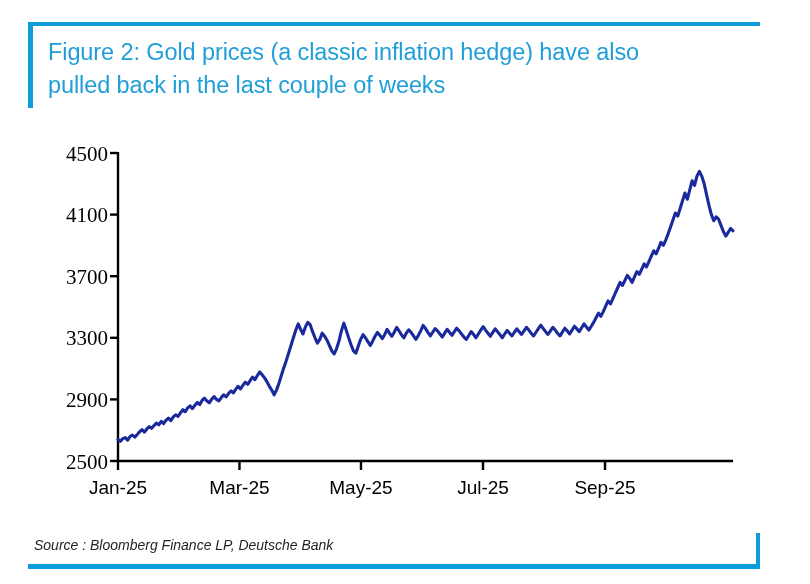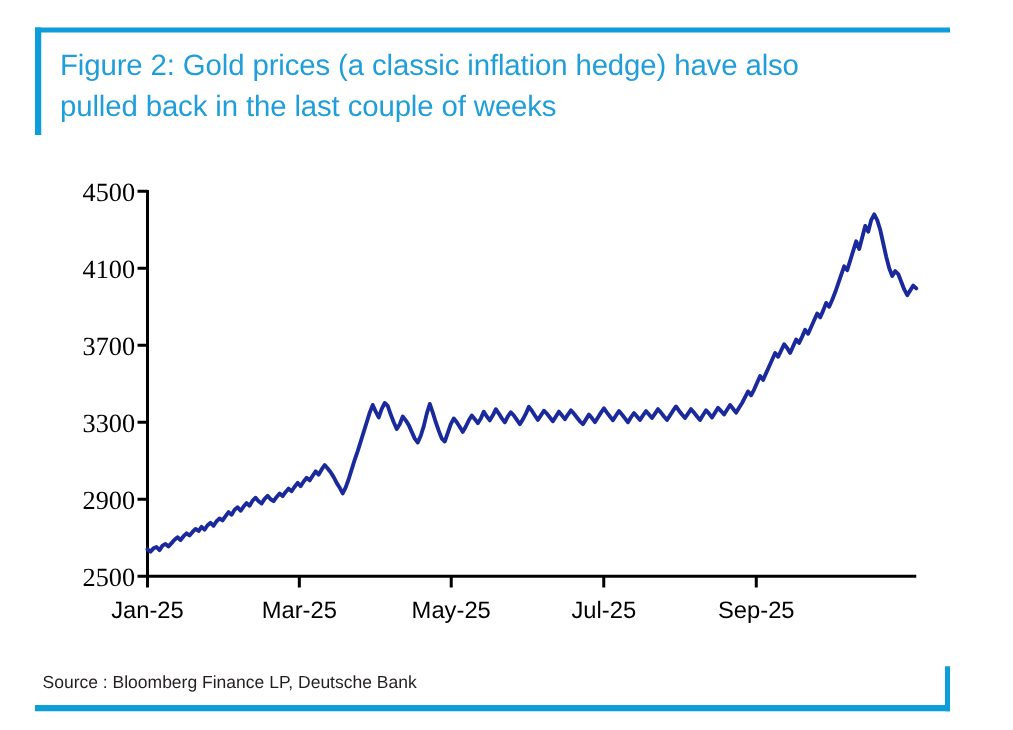--- a/index.html
+++ b/index.html
@@ -71,20 +71,21 @@
     height: 36px;
     border-bottom: 5px solid #0d9ddb;
     border-right: 4px solid #0d9ddb;
     box-sizing: border-box;
   }
   #source-text {
     position: absolute;
     left: 6px;
     top: 4px;
     font-size: 14px;
+    font-style: italic;
     color: #231f20;
     font-family: "Liberation Sans", sans-serif;
     white-space: nowrap;
   }
 
   .tick-label {
     font-family: "Liberation Serif", serif;
     font-size: 21px;
     fill: #000000;
   }

